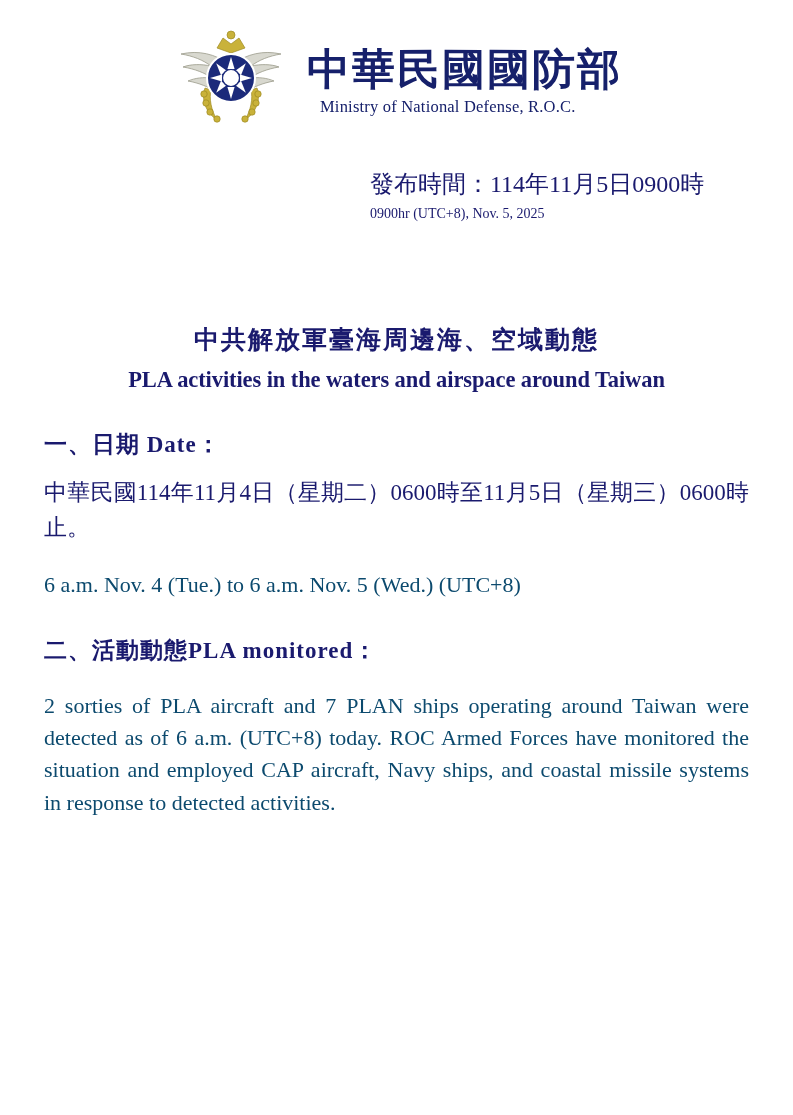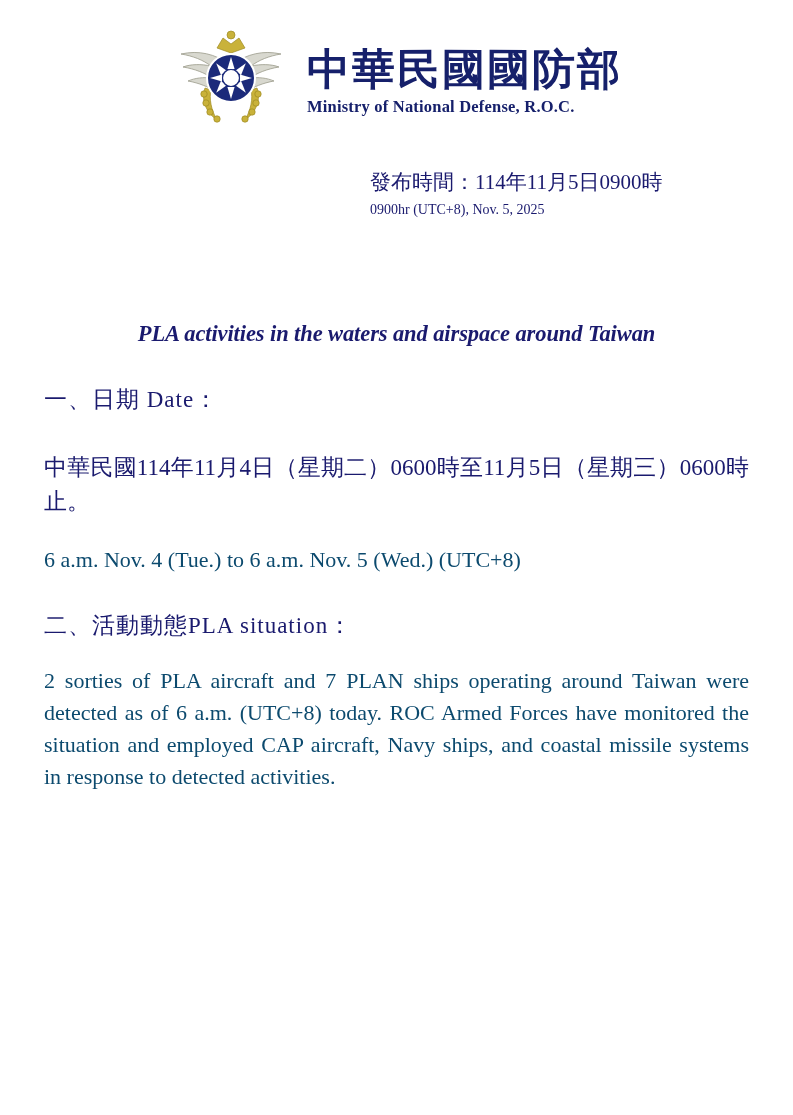--- a/index.html
+++ b/index.html
@@ -49,34 +49,35 @@
     font-family: "Liberation Serif", "DejaVu Serif", serif;
     font-size: 43px;
     font-weight: bold;
     letter-spacing: 2px;
     color: #16206b;
     line-height: 1.08;
   }
   .ministry-en {
     font-family: "Liberation Serif", "DejaVu Serif", serif;
     font-size: 16.5px;
-    font-weight: bold;
+    font-weight: normal;
     color: #16206b;
     letter-spacing: 0.2px;
     margin-top: 4px;
+    margin-left: 13px;
   }
 
   
   .release-block {
     margin-top: 32px;
     text-align: left;
     padding-left: 326px;
   }
   .release-line {
-    font-size: 21px;
+    font-size: 24px;
     line-height: 1.55;
     color: #1a1a6e;
     white-space: nowrap;
   }
   .release-line.en {
     font-size: 14px;
   }
 
   
   .title-block {
@@ -88,38 +89,37 @@
     font-weight: bold;
     letter-spacing: 2px;
     color: #1a1a6e;
     line-height: 1.35;
   }
   .title-en {
     font-size: 22.5px;
     font-weight: bold;
     color: #1a1a6e;
     line-height: 1.4;
-    margin-top: 13px;
+    margin-top: 7px;
     letter-spacing: -0.1px;
-    font-style: italic;
   }
 
   
   .section-heading {
     font-size: 23px;
-    font-weight: normal;
+    font-weight: bold;
     color: #1a1a6e;
     margin-top: 34px;
     letter-spacing: 1px;
   }
   .para-zh {
     font-size: 23px;
     line-height: 1.5;
     color: #1a1a6e;
-    margin-top: 36px;
+    margin-top: 16px;
     text-align: justify;
     text-justify: inter-character;
   }
   .para-en {
     font-size: 22px;
     line-height: 1.46;
     color: #0c4a6e;
     margin-top: 24px;
     text-align: justify;
   }
@@ -179,23 +179,24 @@
       <div class="ministry-en">Ministry of National Defense, R.O.C.</div>
     </div>
   </div>
 
   <div class="release-block">
     <div class="release-line">發布時間：114年11月5日0900時</div>
     <div class="release-line en">0900hr (UTC+8), Nov. 5, 2025</div>
   </div>
 
   <div class="title-block">
+    <div class="title-zh">中共解放軍臺海周邊海、空域動態</div>
     <div class="title-en">PLA activities in the waters and airspace around Taiwan</div>
   </div>
 
   <div class="section-heading">一、日期 Date：</div>
   <div class="para-zh">中華民國114年11月4日（星期二）0600時至11月5日（星期三）0600時止。</div>
   <div class="para-en nojust">6 a.m. Nov. 4 (Tue.) to 6 a.m. Nov. 5 (Wed.) (UTC+8)</div>
 
-  <div class="section-heading">二、活動動態PLA situation：</div>
+  <div class="section-heading">二、活動動態PLA monitored：</div>
   <div class="para-en">2 sorties of PLA aircraft and 7 PLAN ships operating around Taiwan were detected as of 6 a.m. (UTC+8) today. ROC Armed Forces have monitored the situation and employed CAP aircraft, Navy ships, and coastal missile systems in response to detected activities.</div>
 
 </div>
 
 </body></html>

